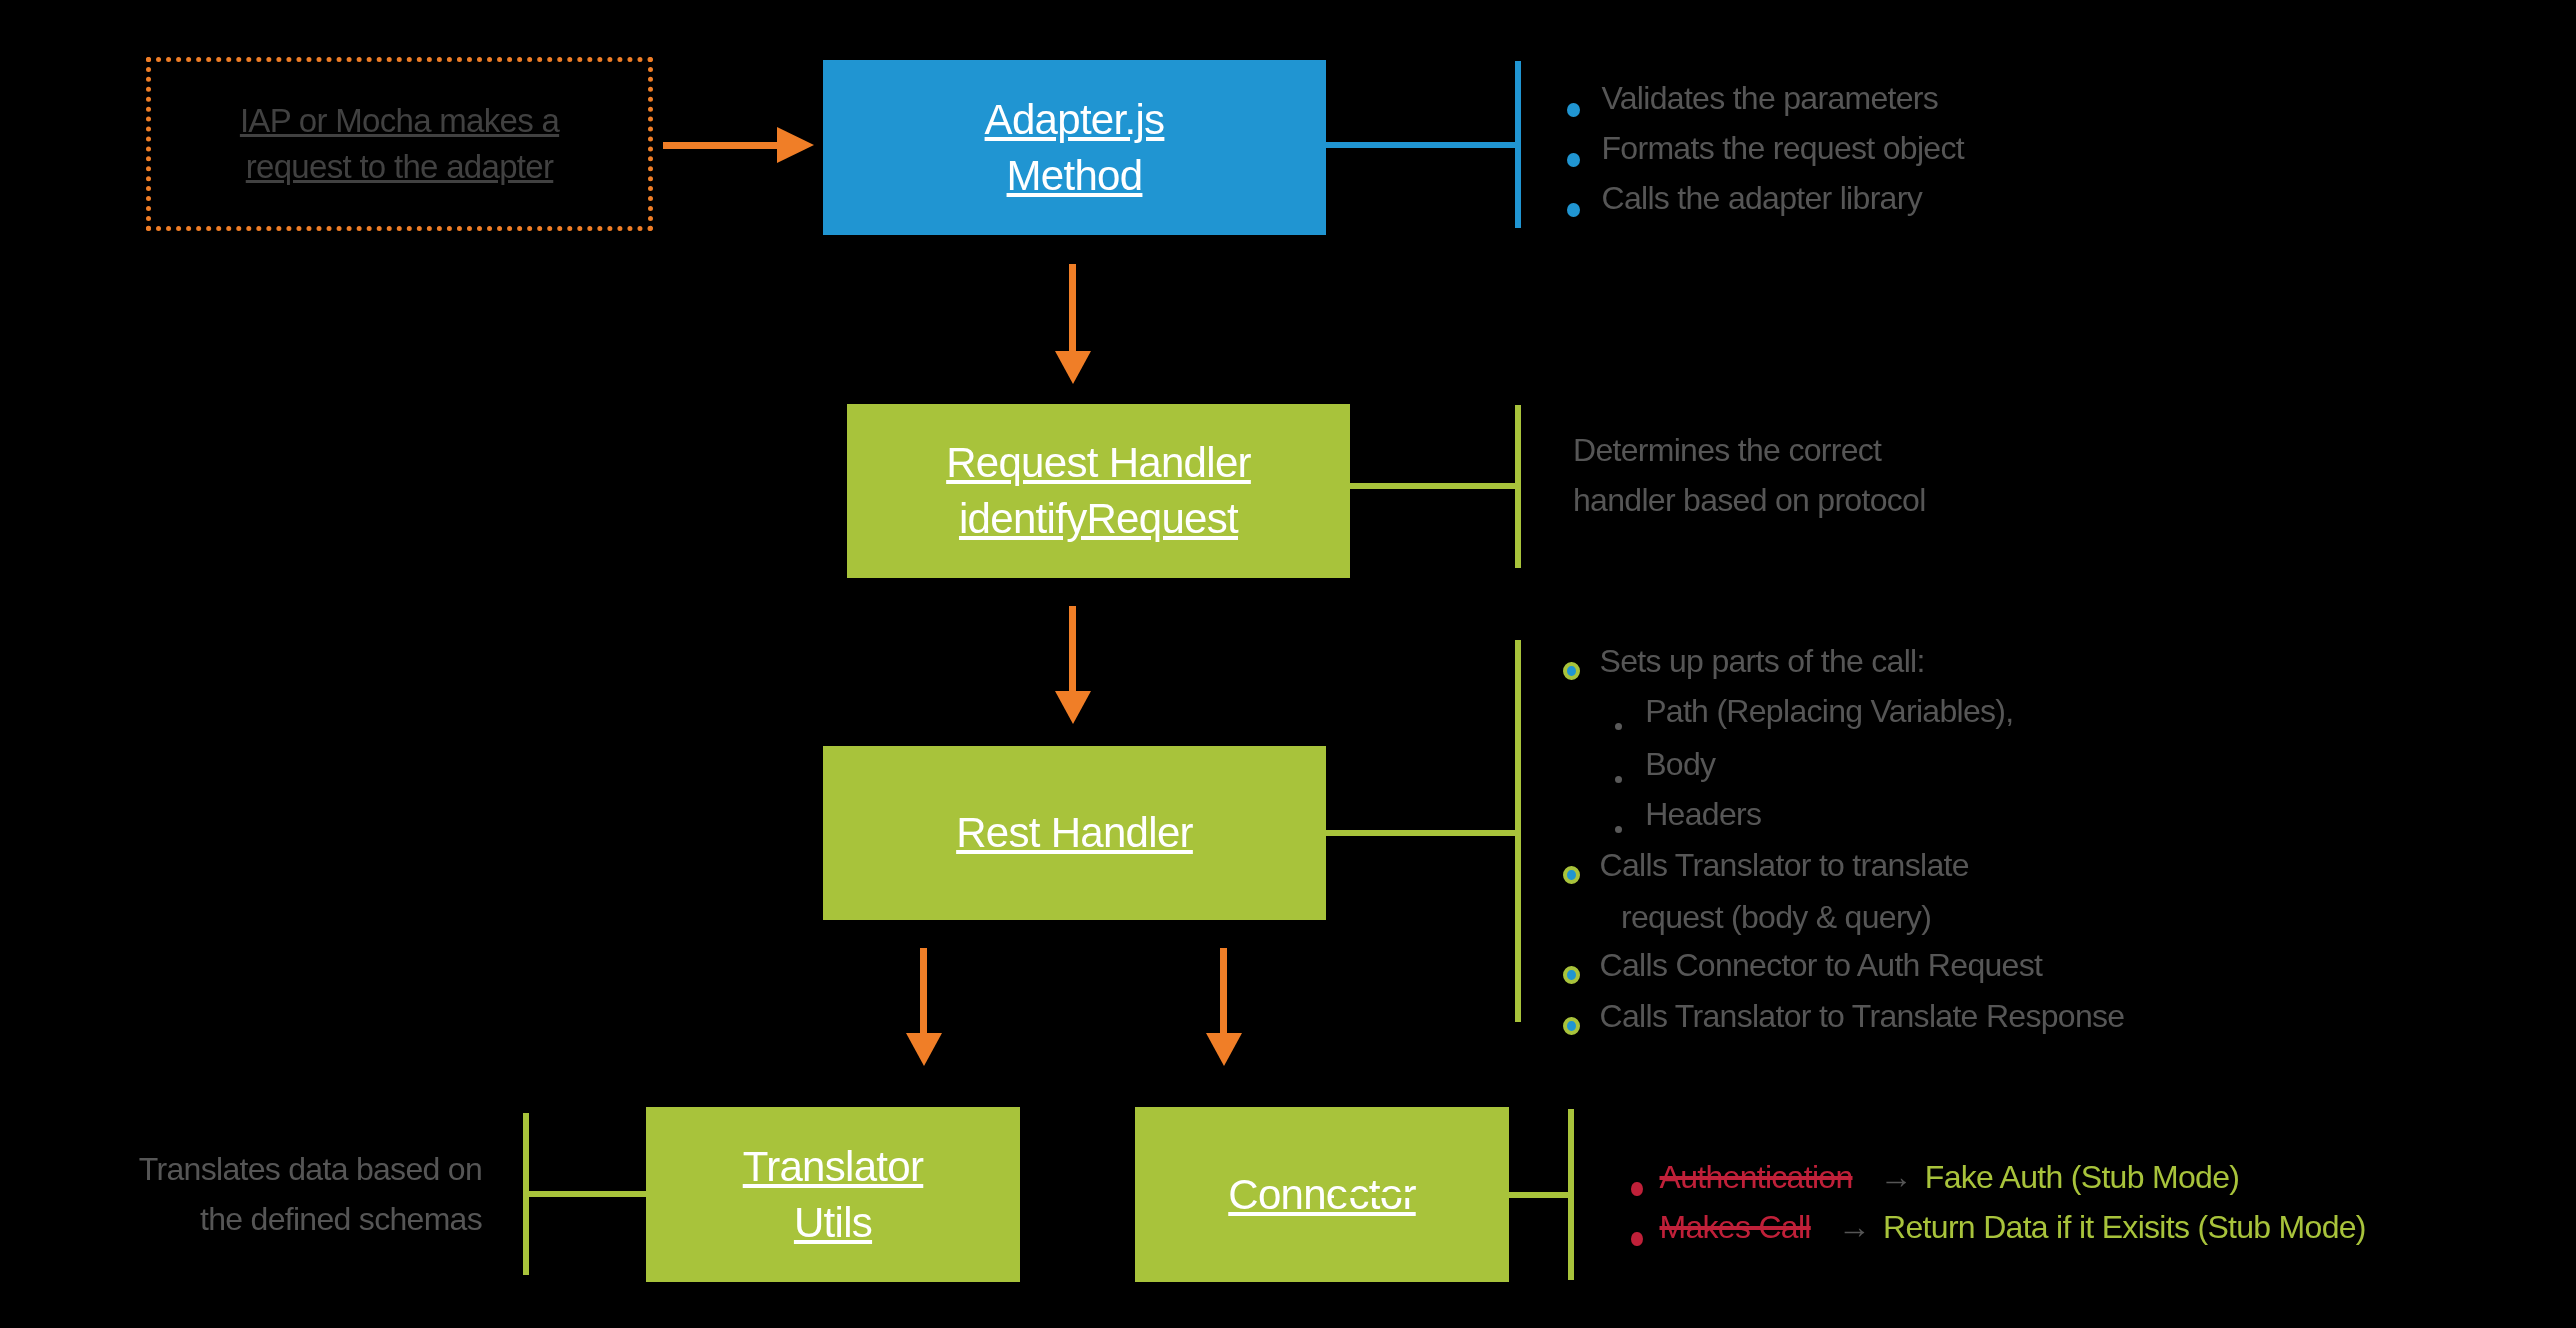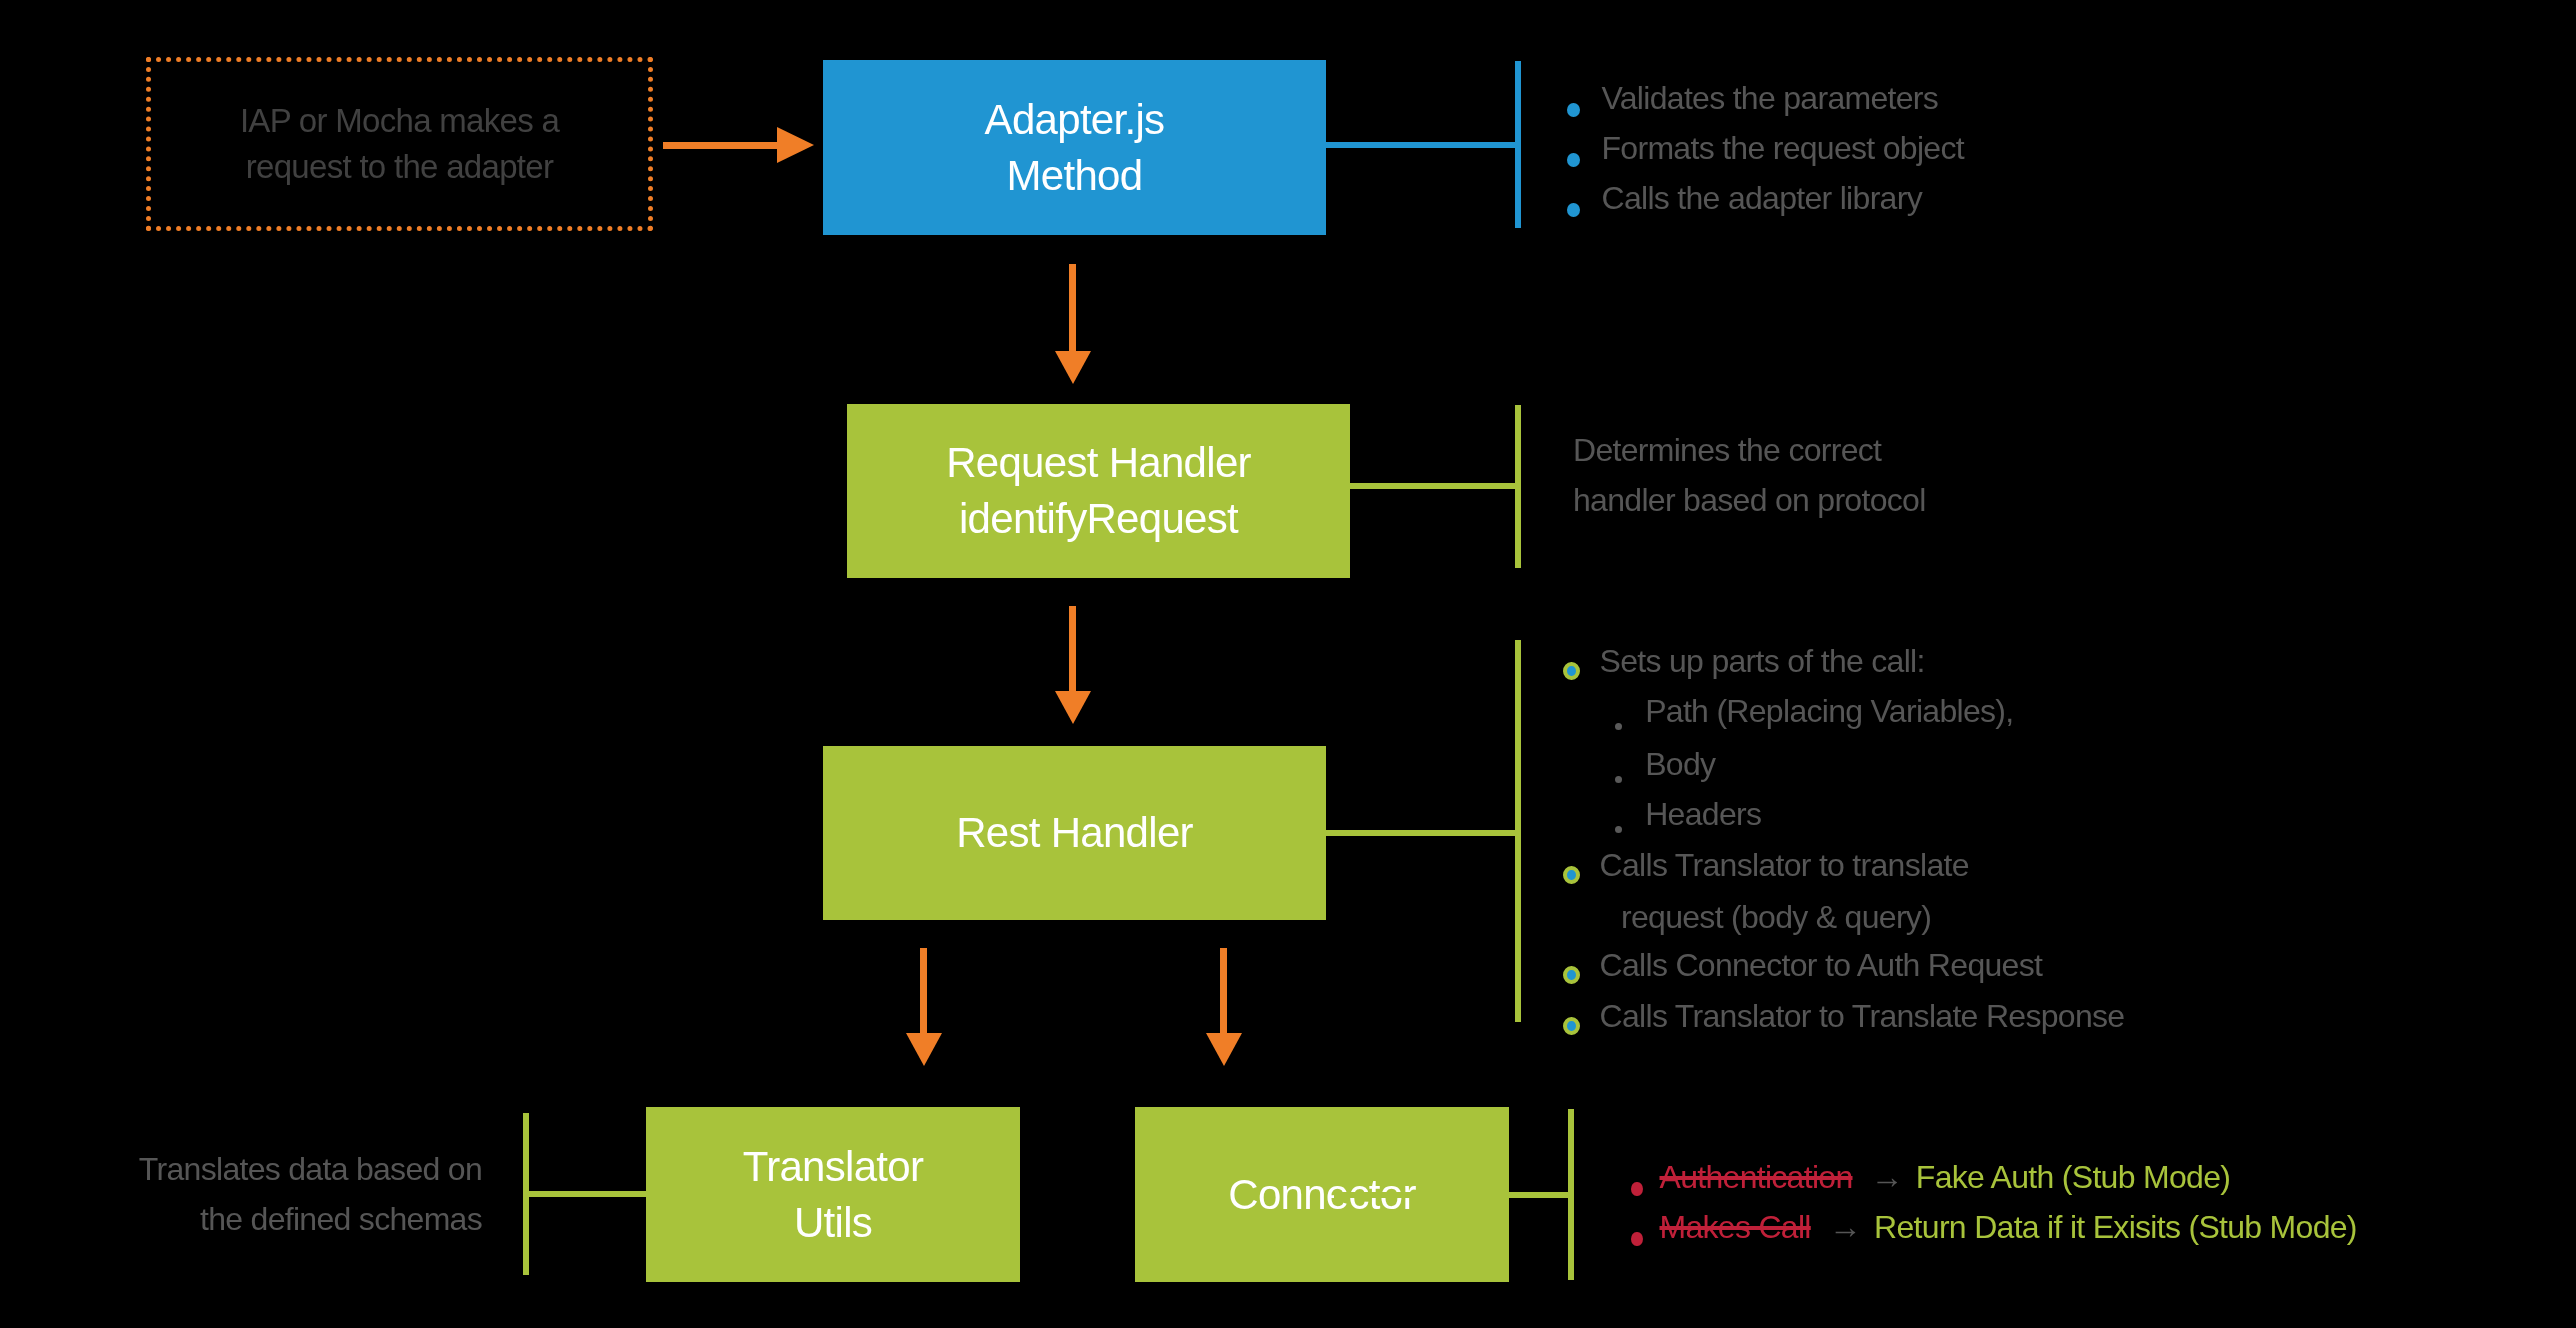--- a/index.html
+++ b/index.html
@@ -11,21 +11,21 @@
   }
   #canvas{ position:relative; width:2576px; height:1329px; background:#000000; letter-spacing:-0.7px;}
 
   
   .box{
     position:absolute;
     display:flex; flex-direction:column;
     align-items:center; justify-content:center;
     text-align:center;
     color:#ffffff;
-    font-size:42px; line-height:56px; font-weight:400;
+    font-size:42px; line-height:56px; font-weight:400;text-decoration:underline;
   }
   .box-blue{ background:#2095D2; }
   .box-green{ background:#A8C33B; }
   .box-dotted{
     border:5px dotted #F07E27;
     background:transparent;
     color:#414141;
     font-size:33px; line-height:46px;
   }
 
@@ -77,21 +77,21 @@
   }
   .bullet-red{   
     width:11.5px; height:14.3px; border-radius:50%;
     background:#C02039; margin-right:17px; flex:0 0 auto;
   }
 
   .struck{
     color:#C02039;
     text-decoration:line-through;
     text-decoration-thickness:3.6px;
-    margin-right:18px;
+    margin-right:27px;
   }
   .map-arrow{ color:#555555; margin-right:13px; font-size:33px; }
   .stub{ color:#A8C33B; }
 </style>
 </head>
 <body>
 
 <div id="canvas">
 
   <div class="box box-dotted" style="left:146px; top:57px; width:497px; height:164px;">

